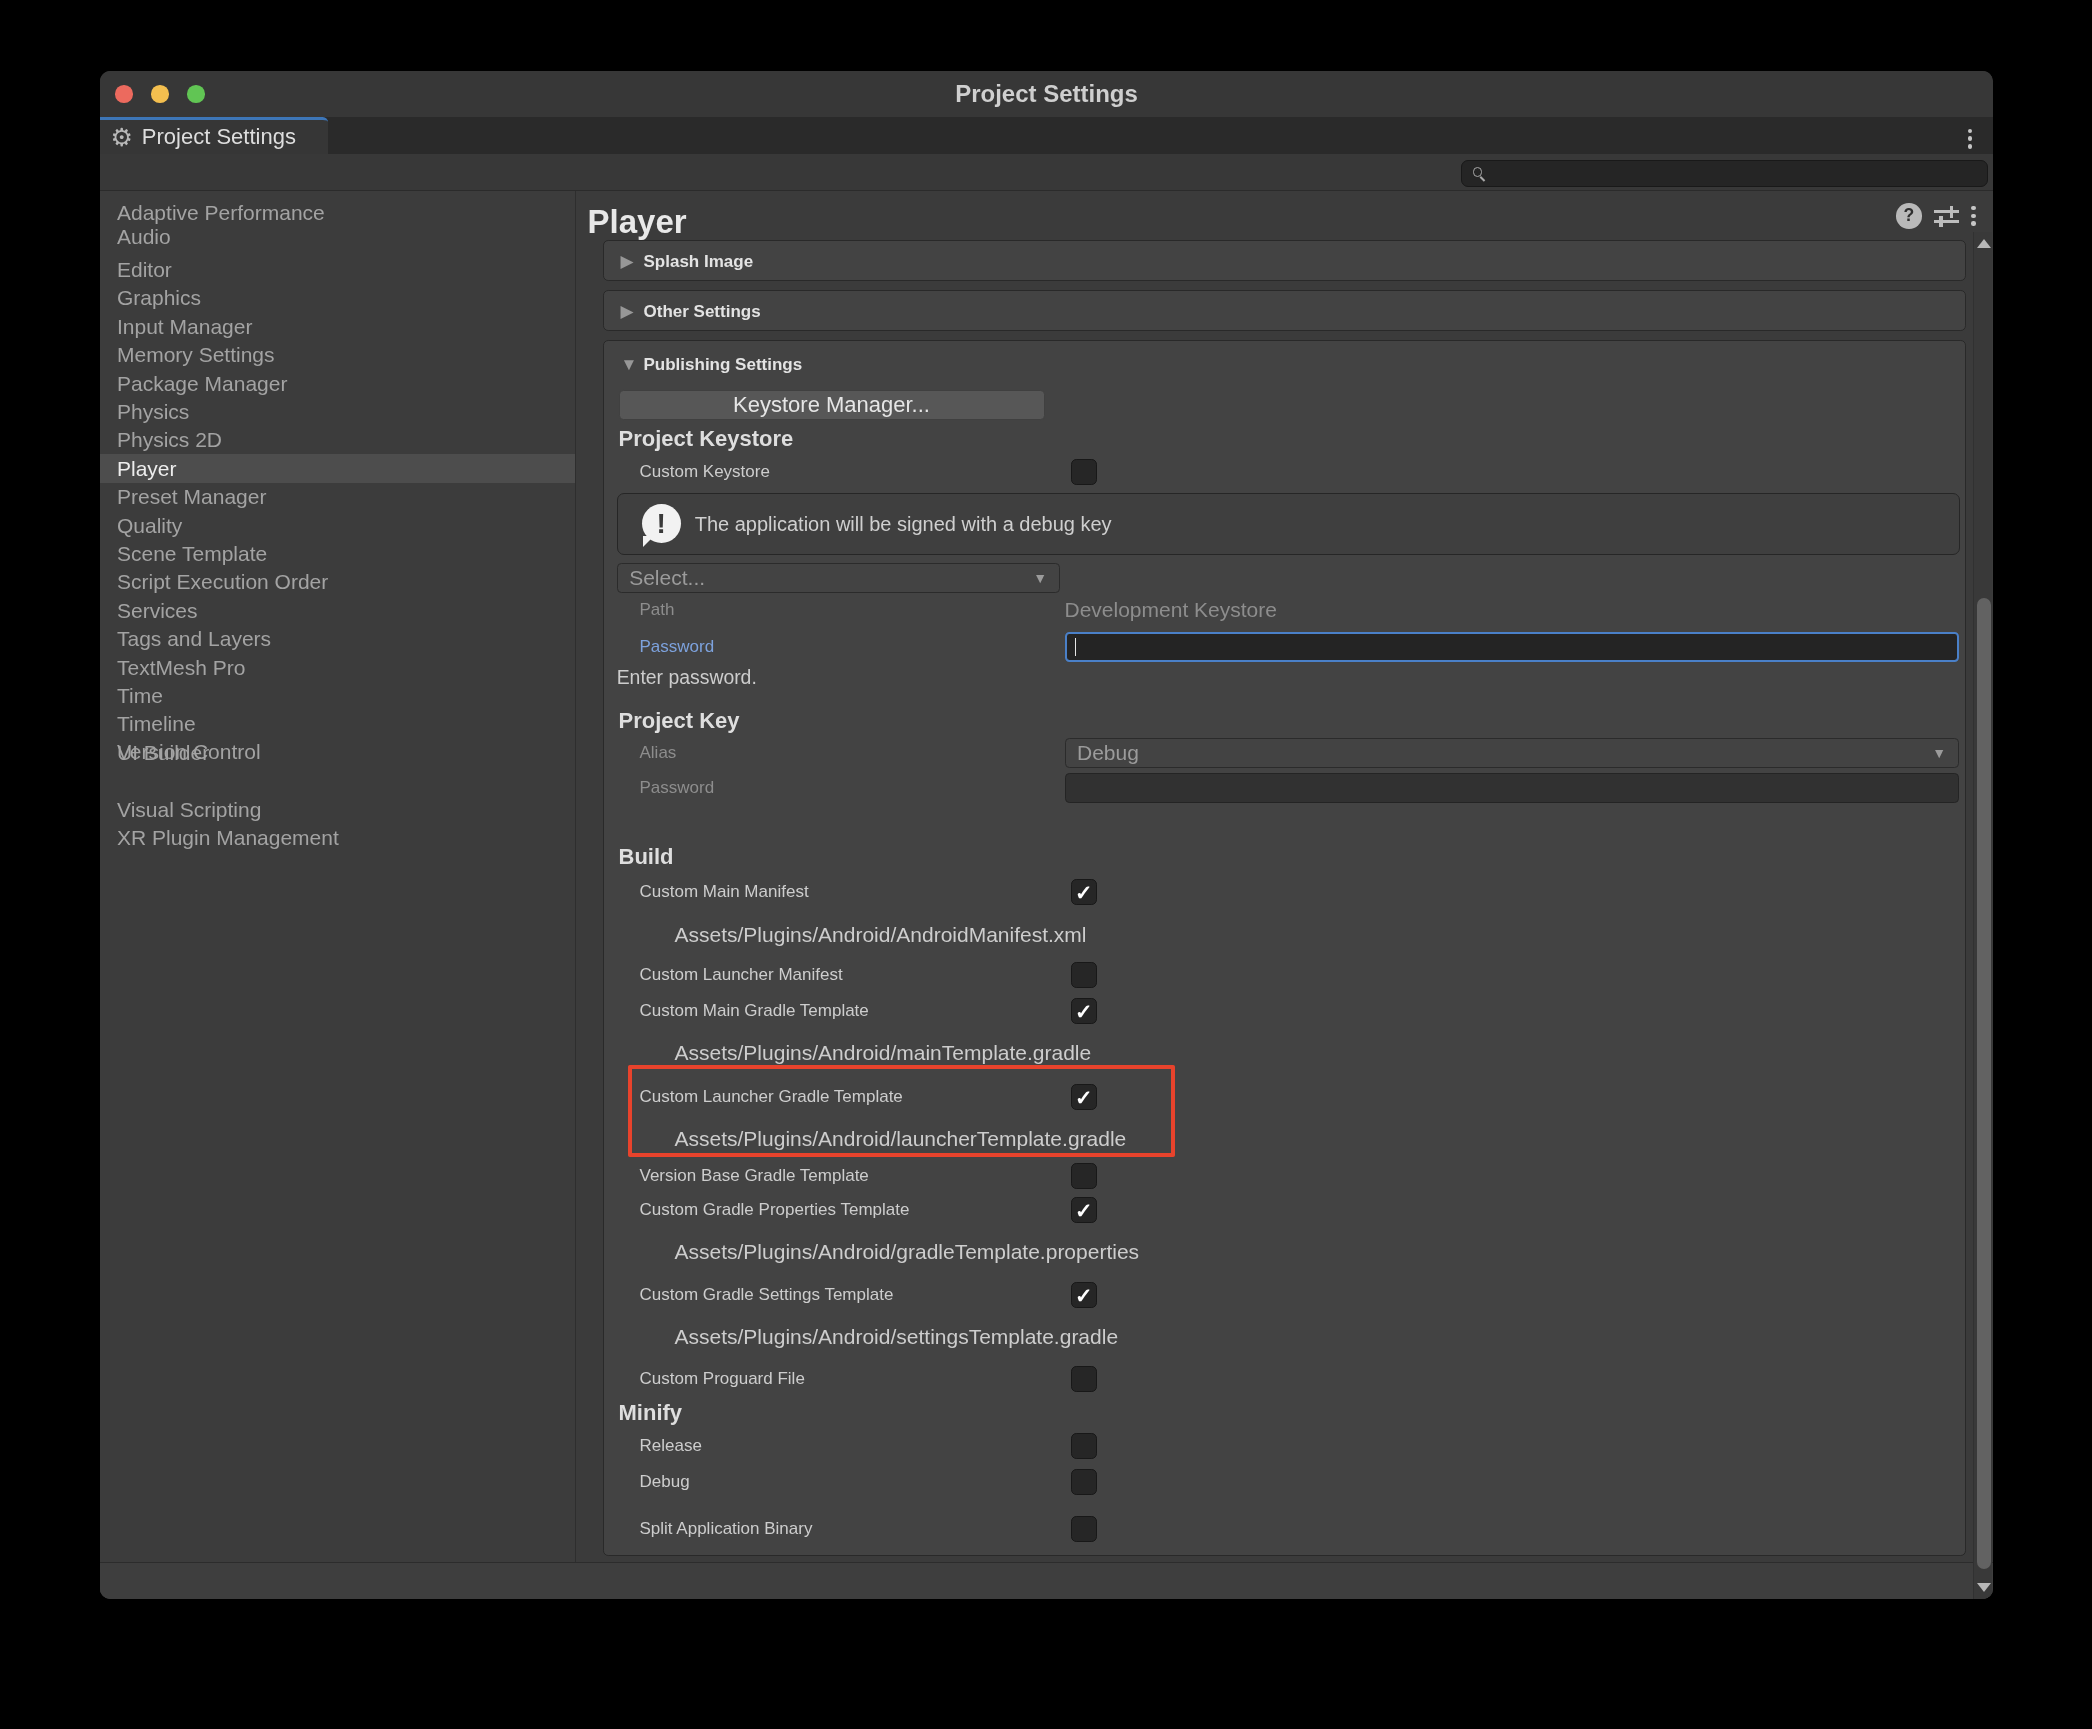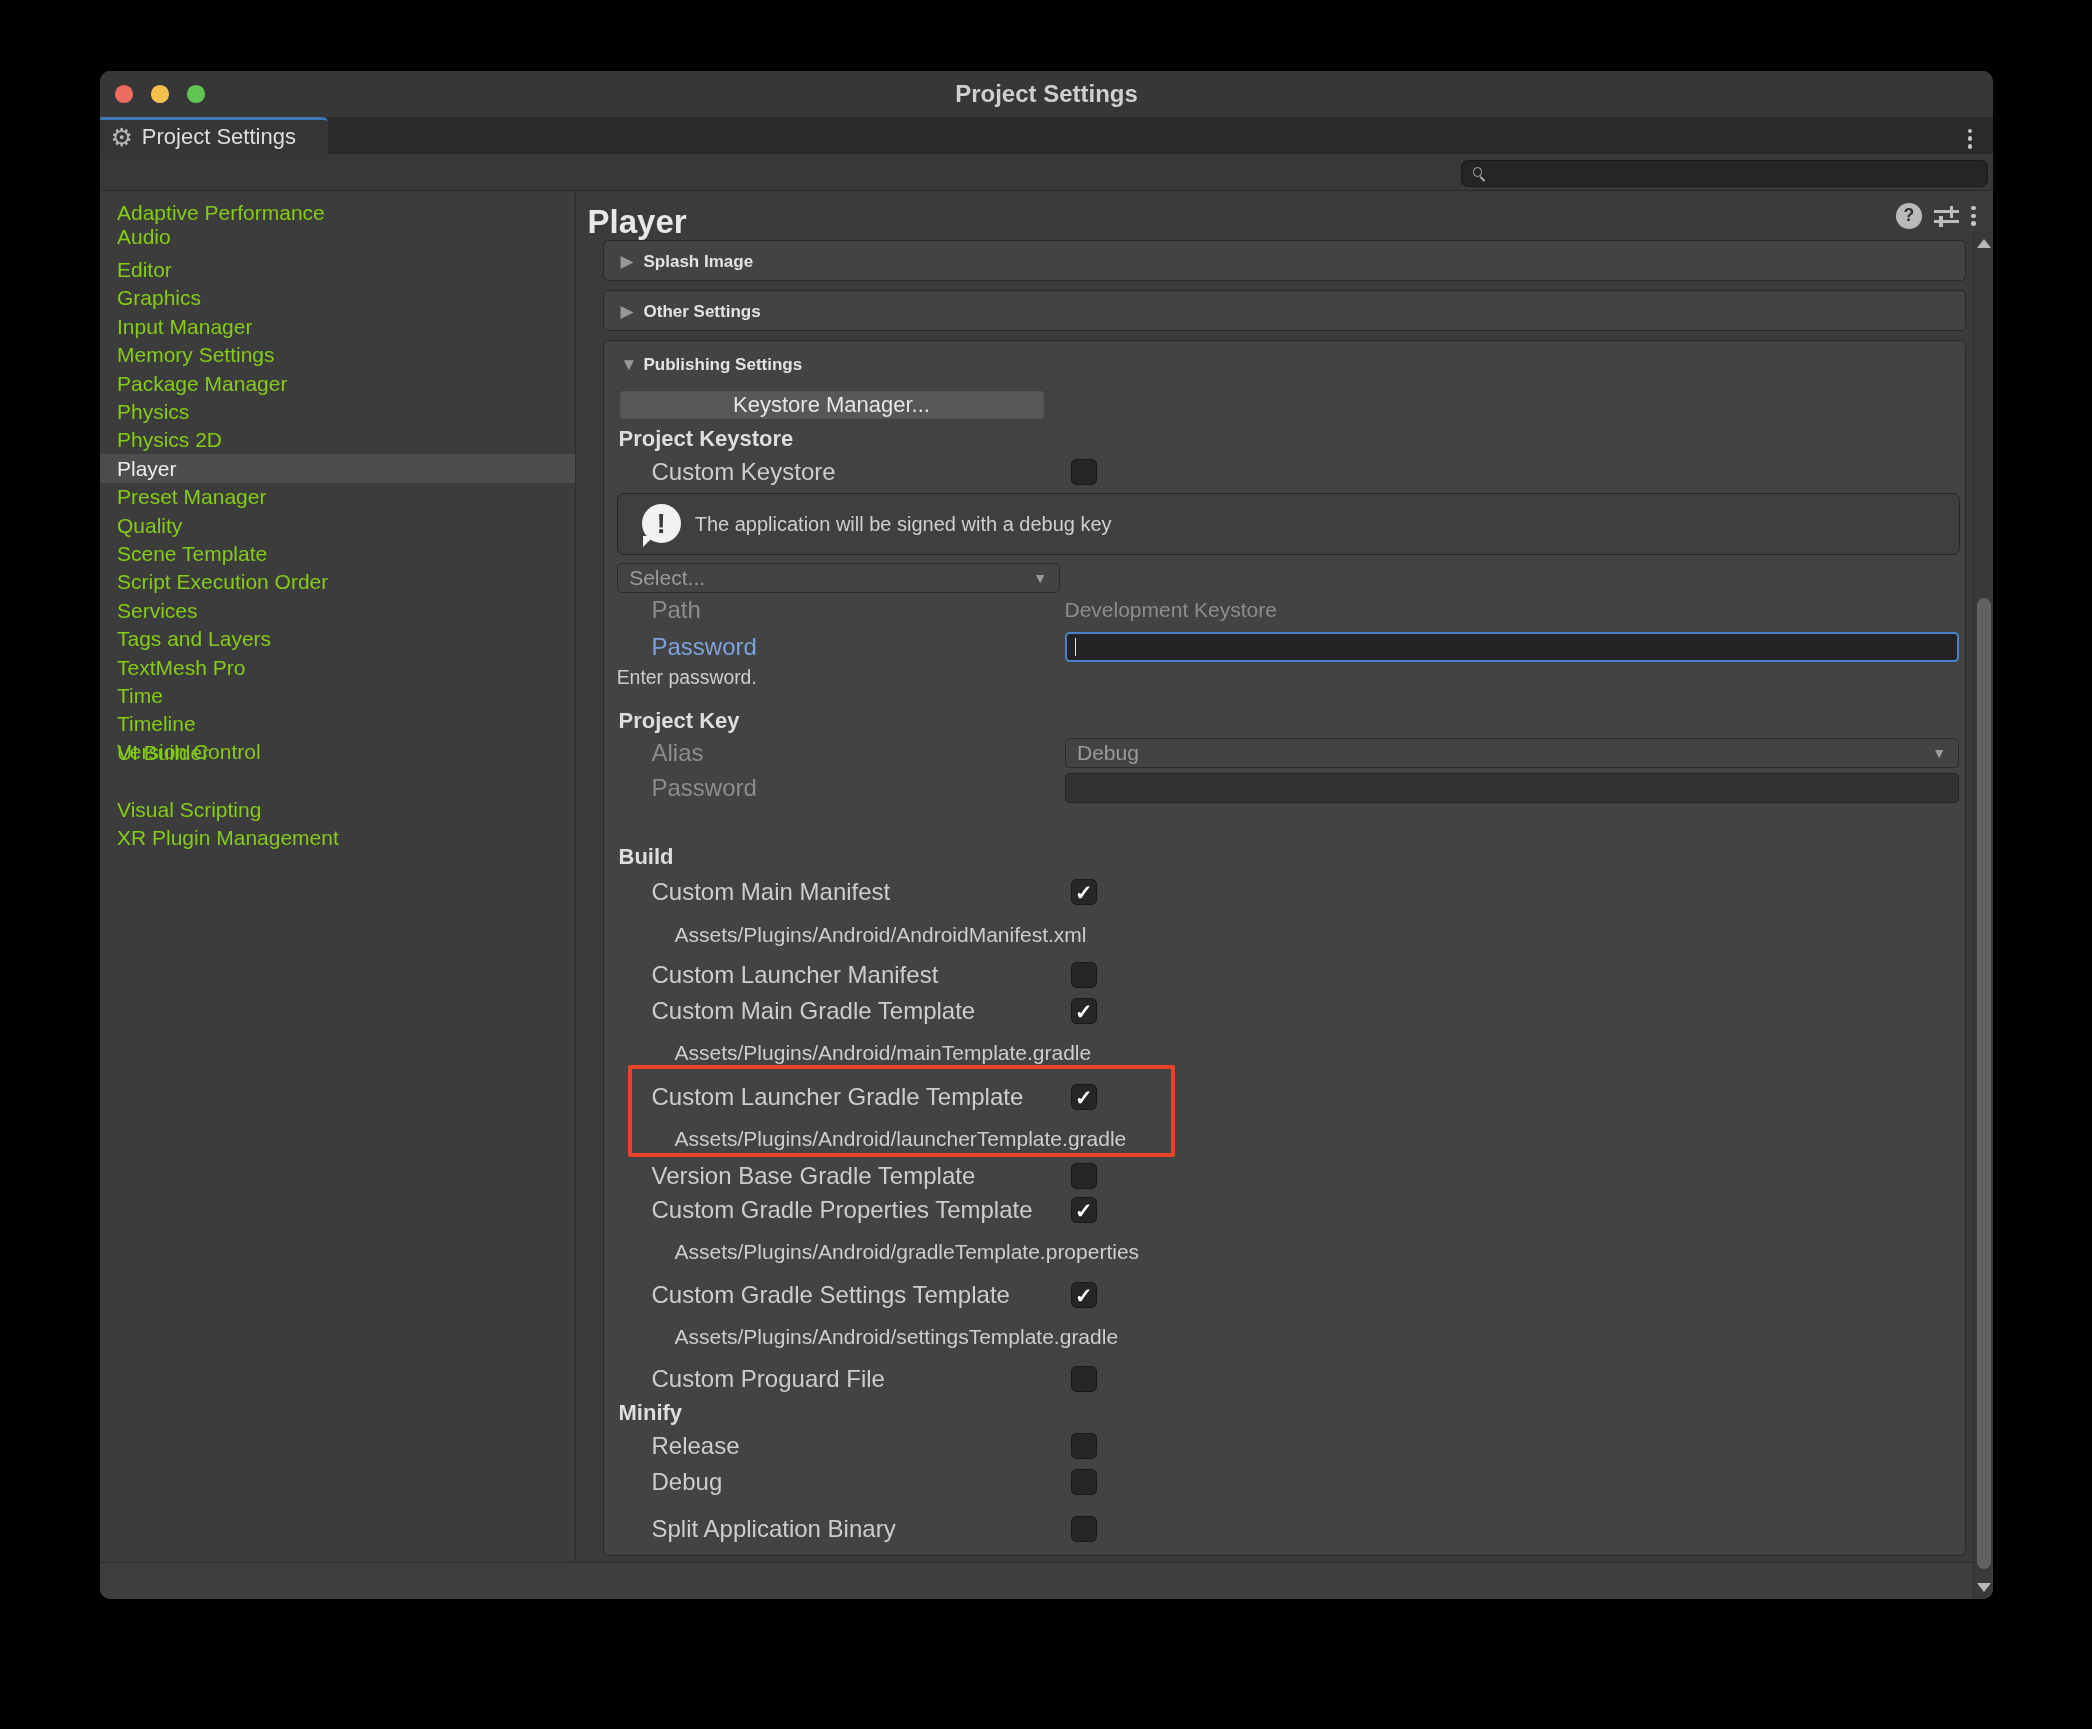--- a/index.html
+++ b/index.html
@@ -34,21 +34,21 @@
                  border:0.9px solid #191919; border-radius:7px; }
   .mag { position:absolute; left:10.6px; top:6.2px; width:16px; height:16px; }
   .mag .lens { position:absolute; left:0; top:0; width:9.7px; height:9.7px; border:1.8px solid #a8a8a8; border-radius:50%; }
   .mag .tail { position:absolute; left:8.8px; top:8.8px; width:6.2px; height:1.8px; background:#a8a8a8; transform:rotate(45deg); transform-origin:0 0; }
 
   
   .content { position:absolute; left:0; top:120px; width:100%; height:1408px; }
   .sidebar { position:absolute; left:0; top:0; width:475px; height:100%; background:#3c3c3c; }
   .side-divider { position:absolute; left:475px; top:0; width:1.8px; height:100%; background:#2e2e2e; }
   .side-item { position:absolute; left:0; width:475px; height:29px; display:flex; align-items:center;
-               padding-left:17px; color:#84cc16; font-size:21px; cursor:default; }
+               padding-left:17px; color:#a3a3a3; font-size:21px; cursor:default; }
   .side-item.selected { background:#4d4d4d; color:#ededed; }
 
   .main { position:absolute; left:476px; top:0; right:0; bottom:0; background:#3b3b3b; }
   .player-title { position:absolute; left:11.5px; top:12.4px; font-size:33px; font-weight:bold; color:#e8e8e8; }
 
   .hdr-icons { position:absolute; top:11.5px; left:1320px; height:26.5px; display:flex; align-items:center; gap:12.4px; }
   .help-circle { width:25.6px; height:25.6px; border-radius:50%; background:#b9b9b9; color:#2e2e2e;
                  font-weight:bold; font-size:17.6px; text-align:center; line-height:25.6px; }
   .presets { position:relative; width:25px; height:23px; }
   .presets .l1 { position:absolute; left:0; top:6.2px; width:25px; height:2.6px; background:#bdbdbd; }
@@ -61,21 +61,21 @@
   .box-head { position:absolute; left:0; top:0; width:100%; height:41px; display:flex; align-items:center; }
   .tri { color:#979797; font-size:17px; margin-left:17px; width:23px; }
   .box-label { color:#e3e3e3; font-size:17px; font-weight:bold; }
   .box1 { top:49px;  height:41px; }
   .box2 { top:99px; height:41px; }
   .box3 { top:149px; height:1216px; }
   .box3 .box-head { height:48px; }
 
   .prow { position:absolute; left:0; width:100%; display:flex; align-items:center; }
   .p-heading { position:absolute; left:15px; color:#dedede; font-size:22px; font-weight:bold; }
-  .p-label   { position:absolute; left:48px; color:#cdcdcd; font-size:24px; }
+  .p-label   { position:absolute; left:36px; color:#cdcdcd; font-size:17px; }
   .p-label.dim { color:#8d8d8d; }
   .p-label.link { color:#7da2dd; }
   .p-path    { position:absolute; left:71px; color:#cdcdcd; font-size:21px; }
   .p-hint    { position:absolute; left:13.2px; color:#cdcdcd; font-size:19.4px; }
   .p-value   { position:absolute; left:461px; color:#8d8d8d; font-size:21px; }
 
   .cb { position:absolute; left:467px; width:26.5px; height:26.5px; background:#262626;
         border:0.9px solid #181818; border-radius:5.3px; text-align:center; }
   .cb .ck { color:#fff; font-size:21px; font-weight:bold; line-height:25px; }
 

